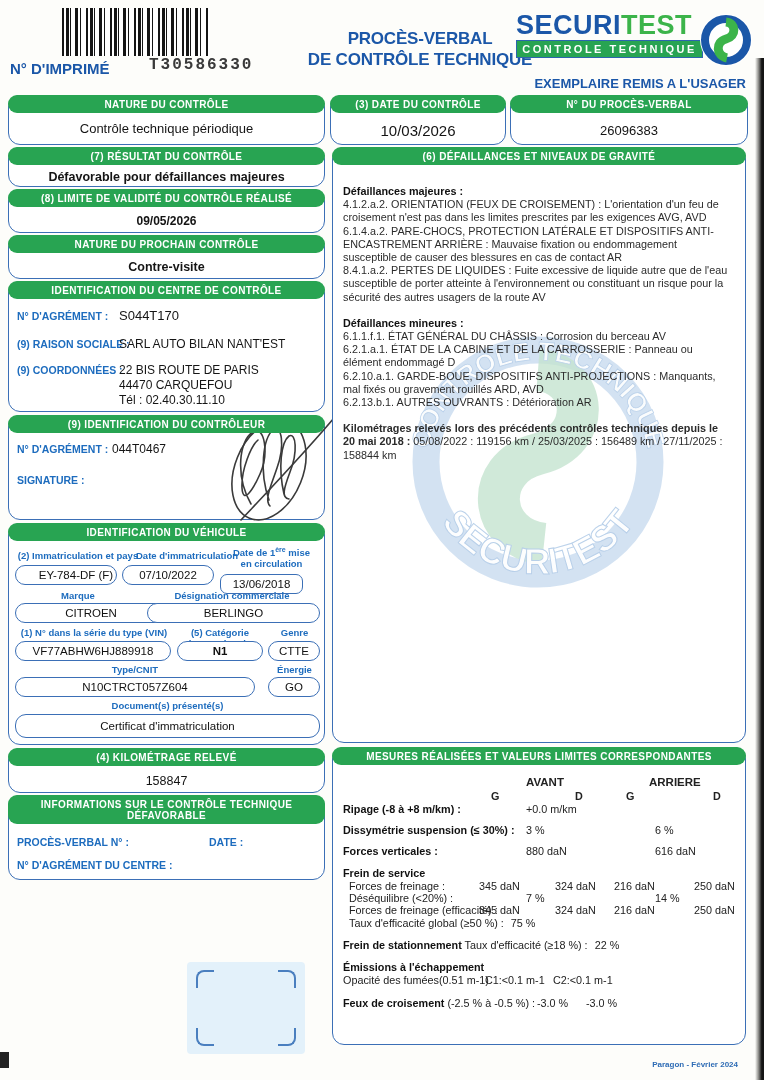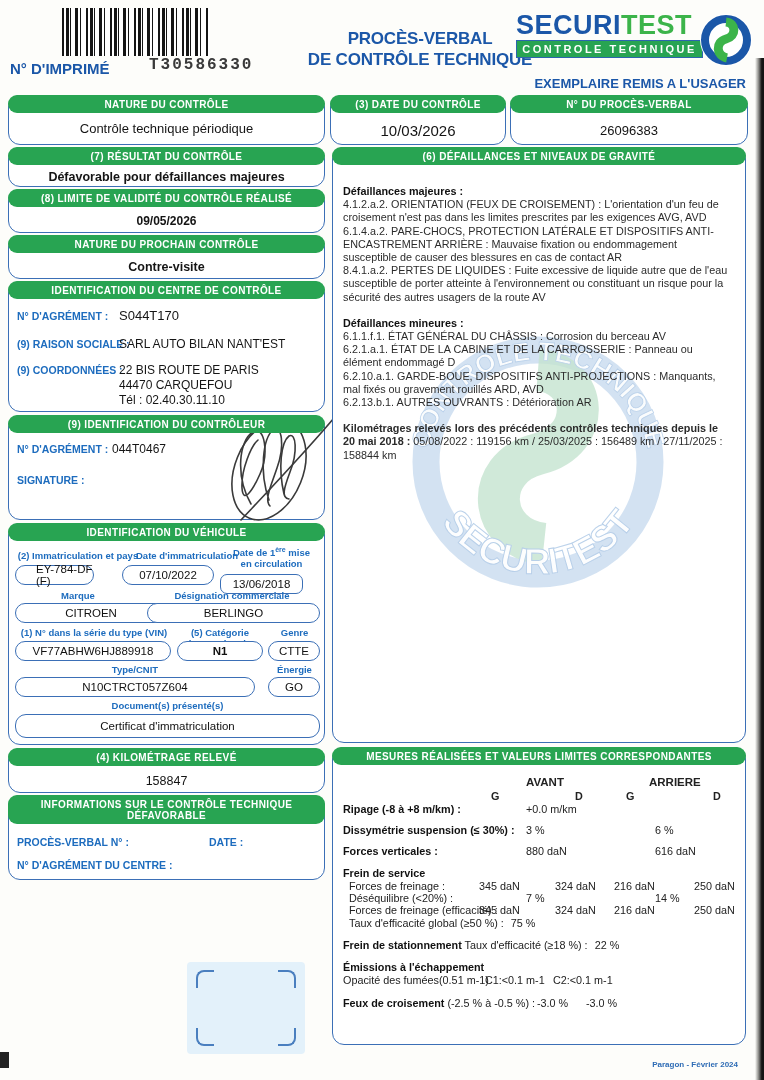--- a/index.html
+++ b/index.html
@@ -144,21 +144,21 @@
   <div class="box" style="left:8px;top:523px;width:317px;height:222px;">
     <div class="bar">IDENTIFICATION DU VÉHICULE</div>
 
     <div class="plbl" style="position:absolute;left:4px;top:27px;width:130px;">(2) Immatriculation et pays</div>
     <div class="plbl" style="position:absolute;left:113px;top:27px;width:130px;">Date d'immatriculation</div>
     <div class="plbl" style="position:absolute;left:210px;top:21px;width:105px;">
       <span>Date de 1</span><sup>ère</sup><span> mise</span><br>
       <span>en circulation</span>
     </div>
 
-    <div class="pill" style="position:absolute;left:6px;top:41px;width:79px;padding-left:20px;">EY-784-DF  (F)</div>
+    <div class="pill" style="position:absolute;left:6px;top:41px;width:102px;padding-left:20px;">EY-784-DF  (F)</div>
     <div class="pill" style="position:absolute;left:113px;top:41px;width:92px;">07/10/2022</div>
     <div class="pill" style="position:absolute;left:211px;top:50px;width:83px;border-radius:7px;">13/06/2018</div>
 
     <div class="plbl" style="position:absolute;left:6px;top:67px;width:126px;">Marque</div>
     <div class="plbl" style="position:absolute;left:135px;top:67px;width:176px;">Désignation commerciale</div>
     <div class="pill" style="position:absolute;left:6px;top:79px;width:152px;border-radius:10px;">CITROEN</div>
     <div class="pill" style="position:absolute;left:138px;top:79px;width:173px;">BERLINGO</div>
 
     <div class="plbl" style="position:absolute;left:0px;top:104px;width:170px;">(1) N° dans la série du type (VIN)</div>
     <div class="plbl" style="position:absolute;left:162px;top:104px;width:98px;">(5) Catégorie internationale</div>

